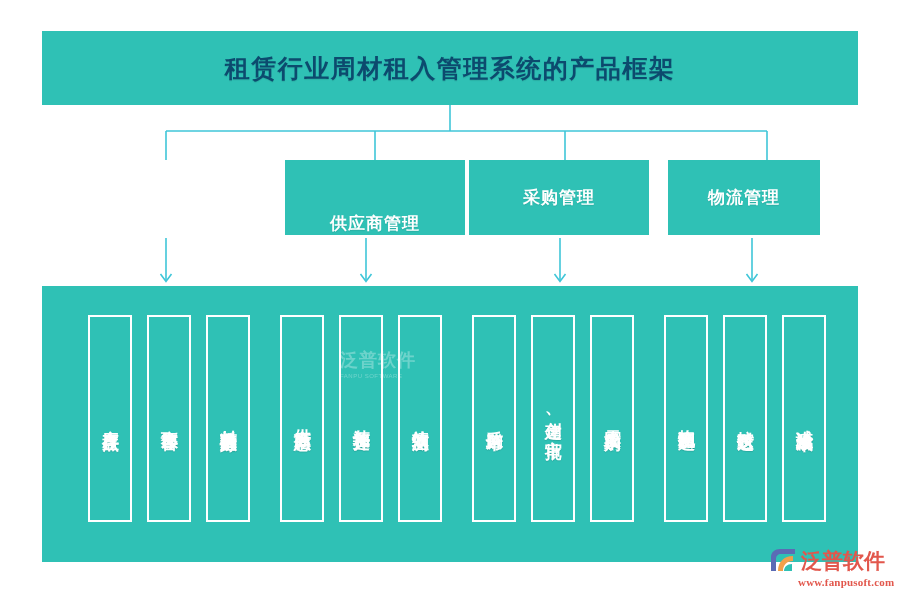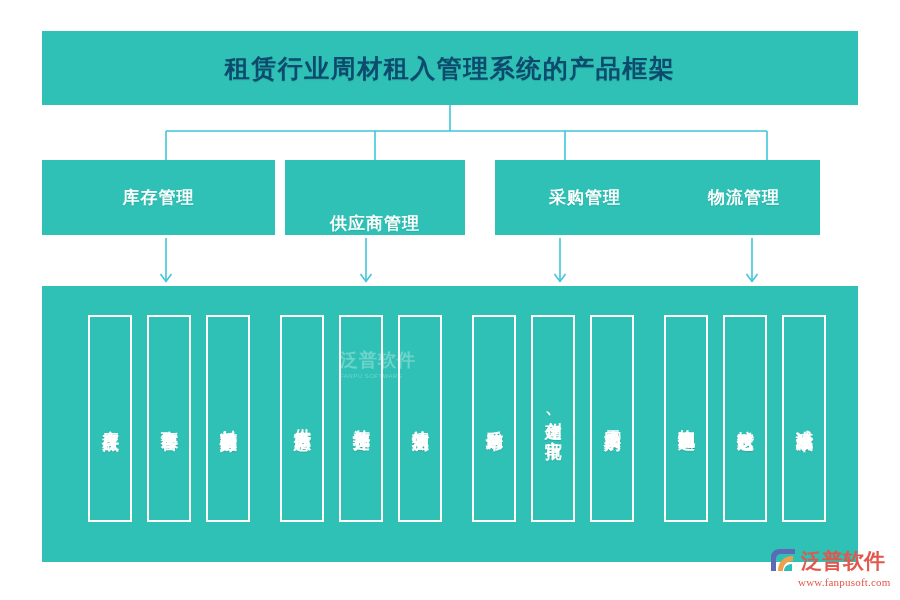--- a/index.html
+++ b/index.html
@@ -65,21 +65,21 @@
   .cat-label {
     color: #ffffff;
     font-size: 17px;
     font-weight: bold;
     letter-spacing: 1px;
     text-shadow: 0 1px 1px rgba(0,0,0,0.10);
     white-space: nowrap;
   }
   .cat-0 { left: 42px;  width: 233px; }
   .cat-1 { left: 285px; width: 180px; align-items: flex-end; }
-  .cat-2 { left: 495px; width: 180px; }
+  .cat-2 { left: 469px; width: 180px; }
   .cat-3 { left: 668px; width: 152px; }
 
   
   .panel {
     position: absolute;
     left: 42px;
     top: 286px;
     width: 816px;
     height: 276px;
     background: #2fc1b5;
@@ -164,20 +164,21 @@
     white-space: nowrap;
   }
   .brand-url {
     font-size: 11px;
     color: #e2574c;
     font-family: "Liberation Serif", "DejaVu Serif", serif;
     letter-spacing: 0.2px;
     margin-left: 30px;
     margin-top: 1px;
     white-space: nowrap;
+    font-weight: bold;
   }
 </style>
 </head>
 <body>
 
 <div id="canvas">
 
   <div class="title-banner">
     <div class="title-text">租赁行业周材租入管理系统的产品框架</div>
   </div>
@@ -200,23 +201,20 @@
       <path d="M160.5,274 L166,281.5 L171.5,274"></path>
       <path d="M366,238 L366,281"></path>
       <path d="M360.5,274 L366,281.5 L371.5,274"></path>
       <path d="M560,238 L560,281"></path>
       <path d="M554.5,274 L560,281.5 L565.5,274"></path>
       <path d="M752,238 L752,281"></path>
       <path d="M746.5,274 L752,281.5 L757.5,274"></path>
     </g>
   </svg>
 
-  <div class="cat-box cat-0">
-    <span class="cat-label">库存管理</span>
-  </div>
   <div class="cat-box cat-1">
     <span class="cat-label">供应商管理</span>
   </div>
   <div class="cat-box cat-2">
     <span class="cat-label">采购管理</span>
   </div>
   <div class="cat-box cat-3">
     <span class="cat-label">物流管理</span>
   </div>
 

